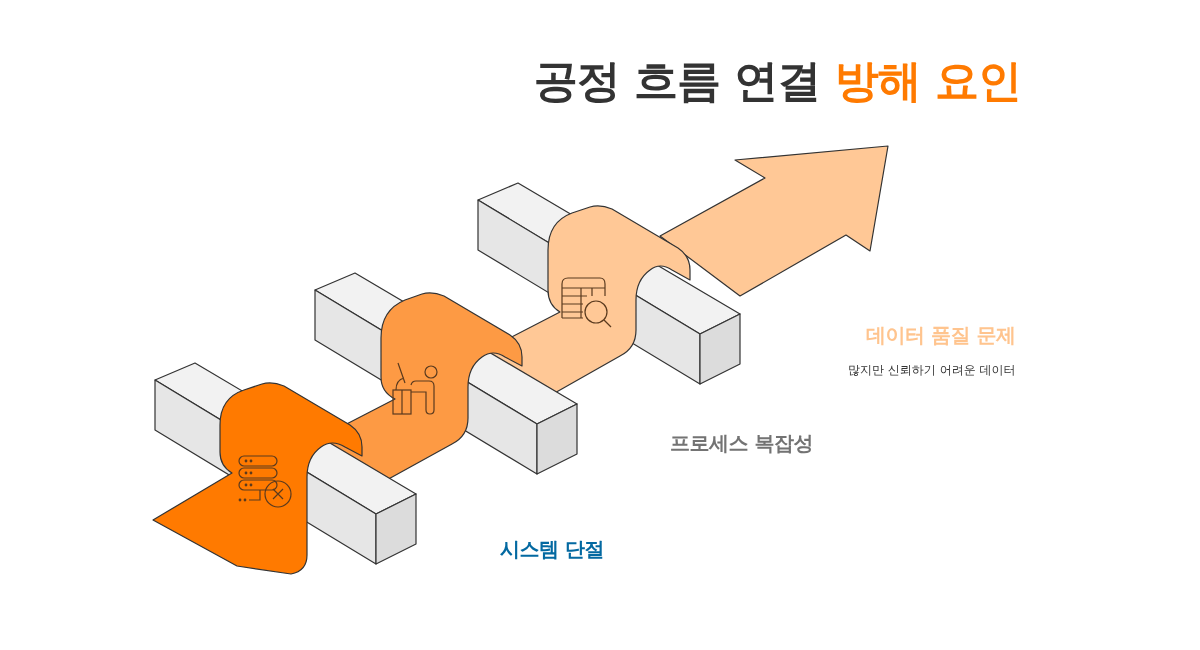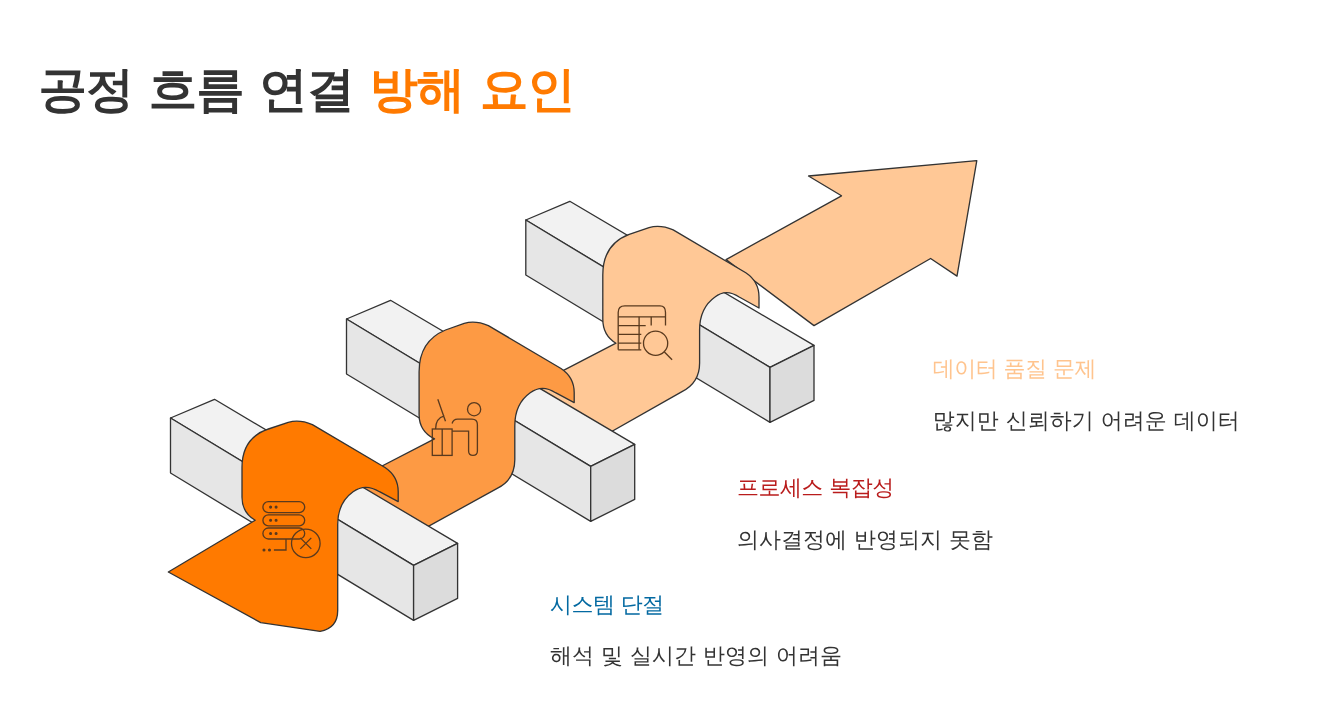--- a/index.html
+++ b/index.html
@@ -1,28 +1,28 @@
 <!DOCTYPE html>
 <html><head>
 <meta charset="utf-8">
 <style>
   html, body { margin:0; padding:0; background:#ffffff; }
   body { width:1200px; height:650px; position:relative; overflow:hidden;
          font-family:"DejaVu Sans","Liberation Sans",sans-serif; }
-  .title { position:absolute; left:0; top:52px; width:1021px; text-align:left;
-           font-size:44px; font-weight:bold; letter-spacing:-1px; color:#333333;padding-left:35px; }
+  .title { position:absolute; left:0; top:52px; width:1021px; text-align:right;
+           font-size:44px; font-weight:bold; letter-spacing:-1px; color:#333333; }
   .title .accent { color:#ff7a00; }
   svg.illus { position:absolute; left:0; top:0; }
   .label { position:absolute; }
-  .label .head { font-size:20px; font-weight:normal; letter-spacing:-0.5px; }
-  .label .desc { font-size:20px; color:#333333; line-height:26px; margin-top:20px; }
+  .label .head { font-size:20px; font-weight:bold; letter-spacing:-0.5px;text-align:right; }
+  .label .desc { font-size:12px; color:#333333; line-height:26px; margin-top:8px; }
   .l1 { left:500px; top:536px; }
   .l1 .head { color:#0369a1; }
   .l2 { left:670px; top:430px; }
-  .l2 .head { color:#b91c1c; }
+  .l2 .head { color:#737373; }
   .l3 { left:848px; top:322px; }
   .l3 .head { color:#ffc48e; }
 </style>
 </head>
 <body>
 
 <div class="title">
   <span>공정 흐름 연결</span>
   <span class="accent">방해 요인</span>
 </div>
@@ -86,29 +86,25 @@
     <path d="M562 318 L562 284 Q562 278 568 278 L600 278 Q605 278 605 284 L605 296"></path>
     <path d="M562 288 L605 288 M562 296 L587 296 M562 304 L583 304 M562 312 L583 312 M562 318 L583 318"></path>
     <path d="M581 288 L581 318 M592 288 L592 296"></path>
     <circle cx="596" cy="312" r="11"></circle>
     <path d="M604 320 L611 327"></path>
   </g>
 </svg>
 
 <div class="label l1">
   <div class="head">시스템 단절</div>
-  <div class="desc">
-    <div>해석 및 실시간 반영의 어려움</div>
-  </div>
 </div>
 
 <div class="label l2">
   <div class="head">프로세스 복잡성</div>
   <div class="desc">
-    <div>의사결정에 반영되지 못함</div>
   </div>
 </div>
 
 <div class="label l3">
   <div class="head">데이터 품질 문제</div>
   <div class="desc">
     <div>많지만 신뢰하기 어려운 데이터</div>
   </div>
 </div>
 

